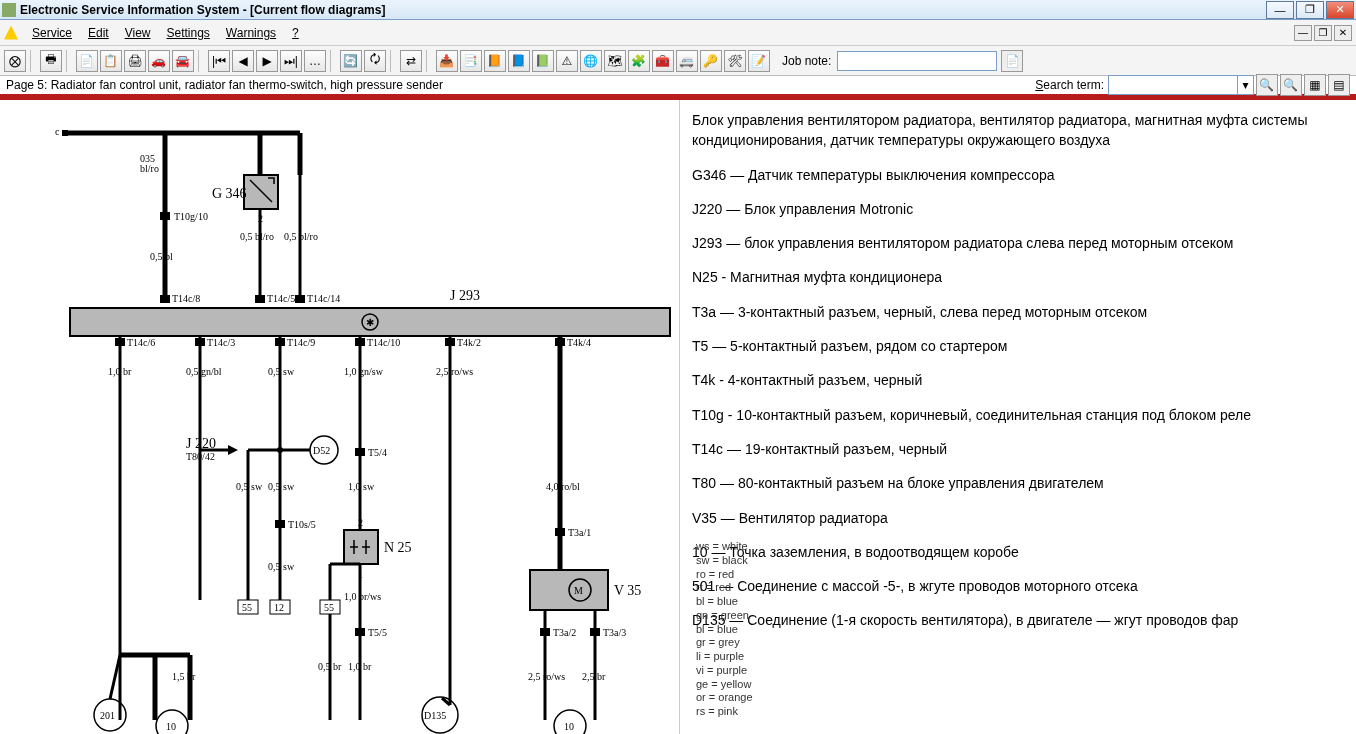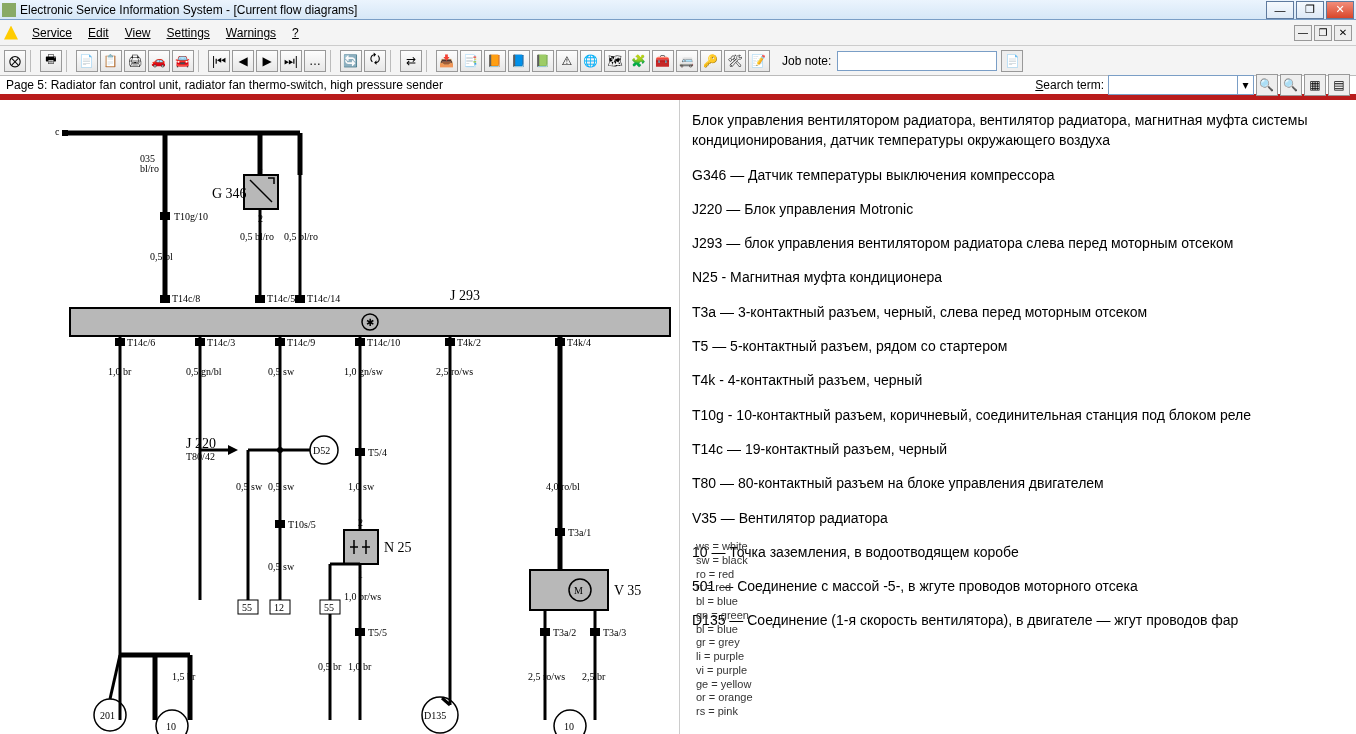--- a/index.html
+++ b/index.html
@@ -1,21 +1,21 @@
 <!DOCTYPE html>
 <html><head>
 <meta charset="utf-8">
 <style>
 * { box-sizing: border-box; margin: 0; padding: 0; font-family: "Segoe UI", Tahoma, sans-serif; }
 body { background: #fff; font-size: 12px; overflow: hidden; }
 
 
 .titlebar { height: 20px; background: linear-gradient(#ebf4fd,#d6e7f7); border-bottom:1px solid #7a9ec6; display:flex; align-items:center; padding:0 2px; }
 .titlebar .icon { width:14px;height:14px;margin-right:4px;display:inline-block;background:#8a6; }
-.titlebar .title { flex:1; font-size:12px; color:#000; }
+.titlebar .title { flex:1; font-size:12px; color:#000;font-weight:bold; }
 .winbtns { display:flex; }
 .winbtn { width:28px;height:18px;border:1px solid #5e7a9e;margin-left:2px;display:flex;align-items:center;justify-content:center;font-size:11px;background:linear-gradient(#f5f9fd,#dde9f6); }
 .winbtn.close { background:linear-gradient(#f28d7a,#d8462a);color:#fff; }
 
 
 .menubar { height:26px; background:#f4f4f4; display:flex; align-items:center; padding:0 4px; border-bottom:1px solid #ccc; position:relative; }
 .menubar .menuitem { padding:2px 8px; font-size:12px; cursor:default; }
 .menubar .menuitem u { text-decoration:underline; }
 .menubar .docbtns { position:absolute; right:4px; display:flex; }
 .menubar .docbtns .db { width:18px;height:16px;border:1px solid #999;margin-left:2px;display:flex;align-items:center;justify-content:center;font-size:10px;background:#eee; }

